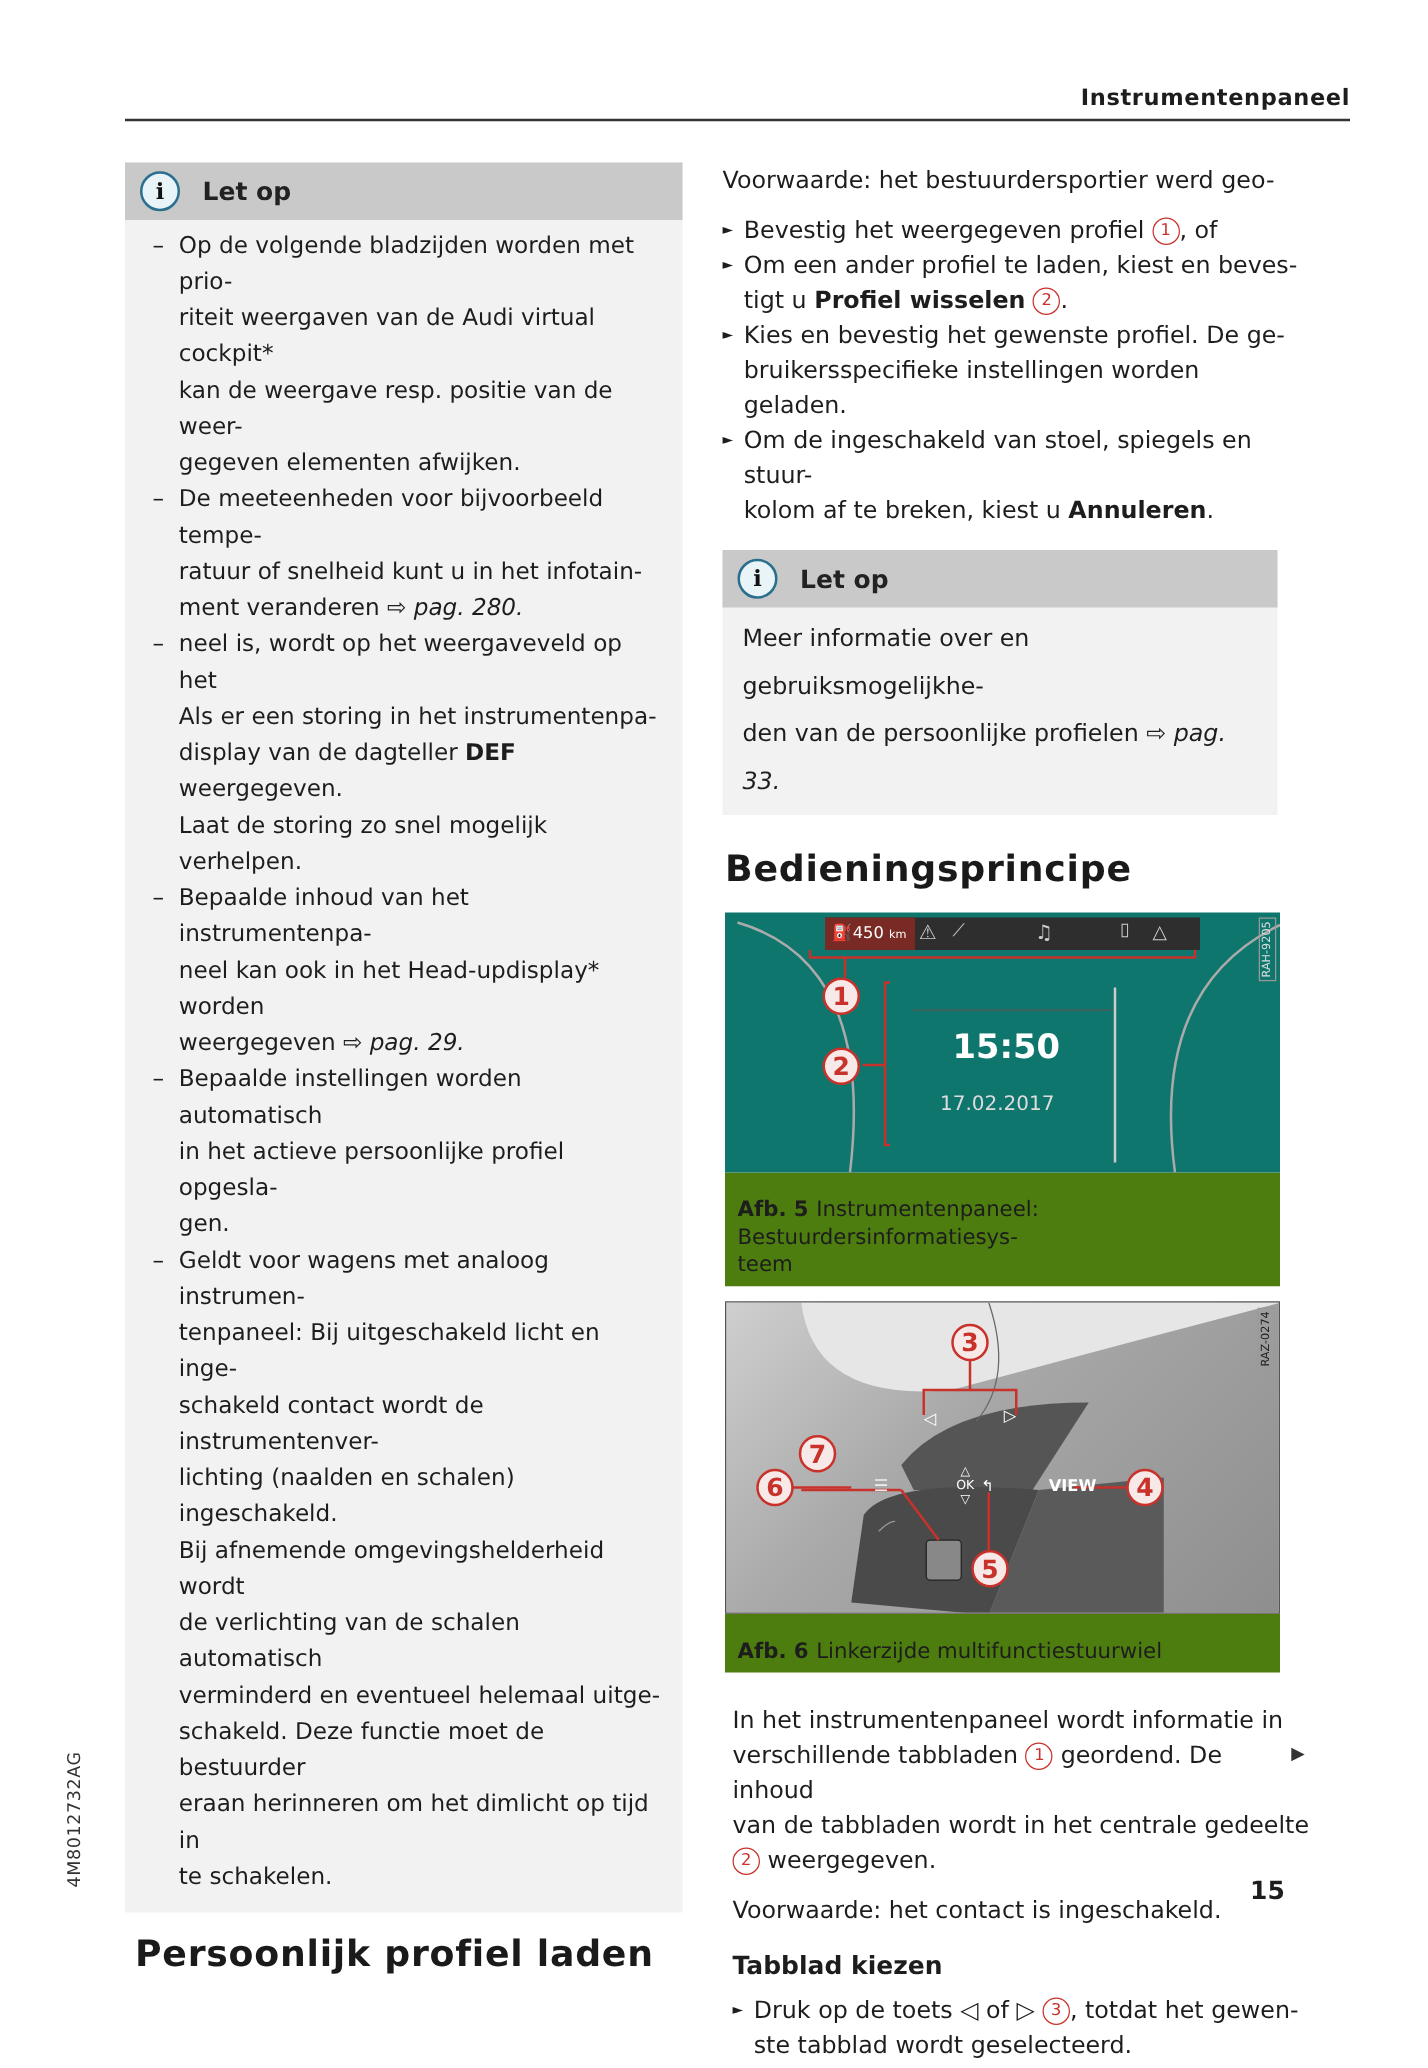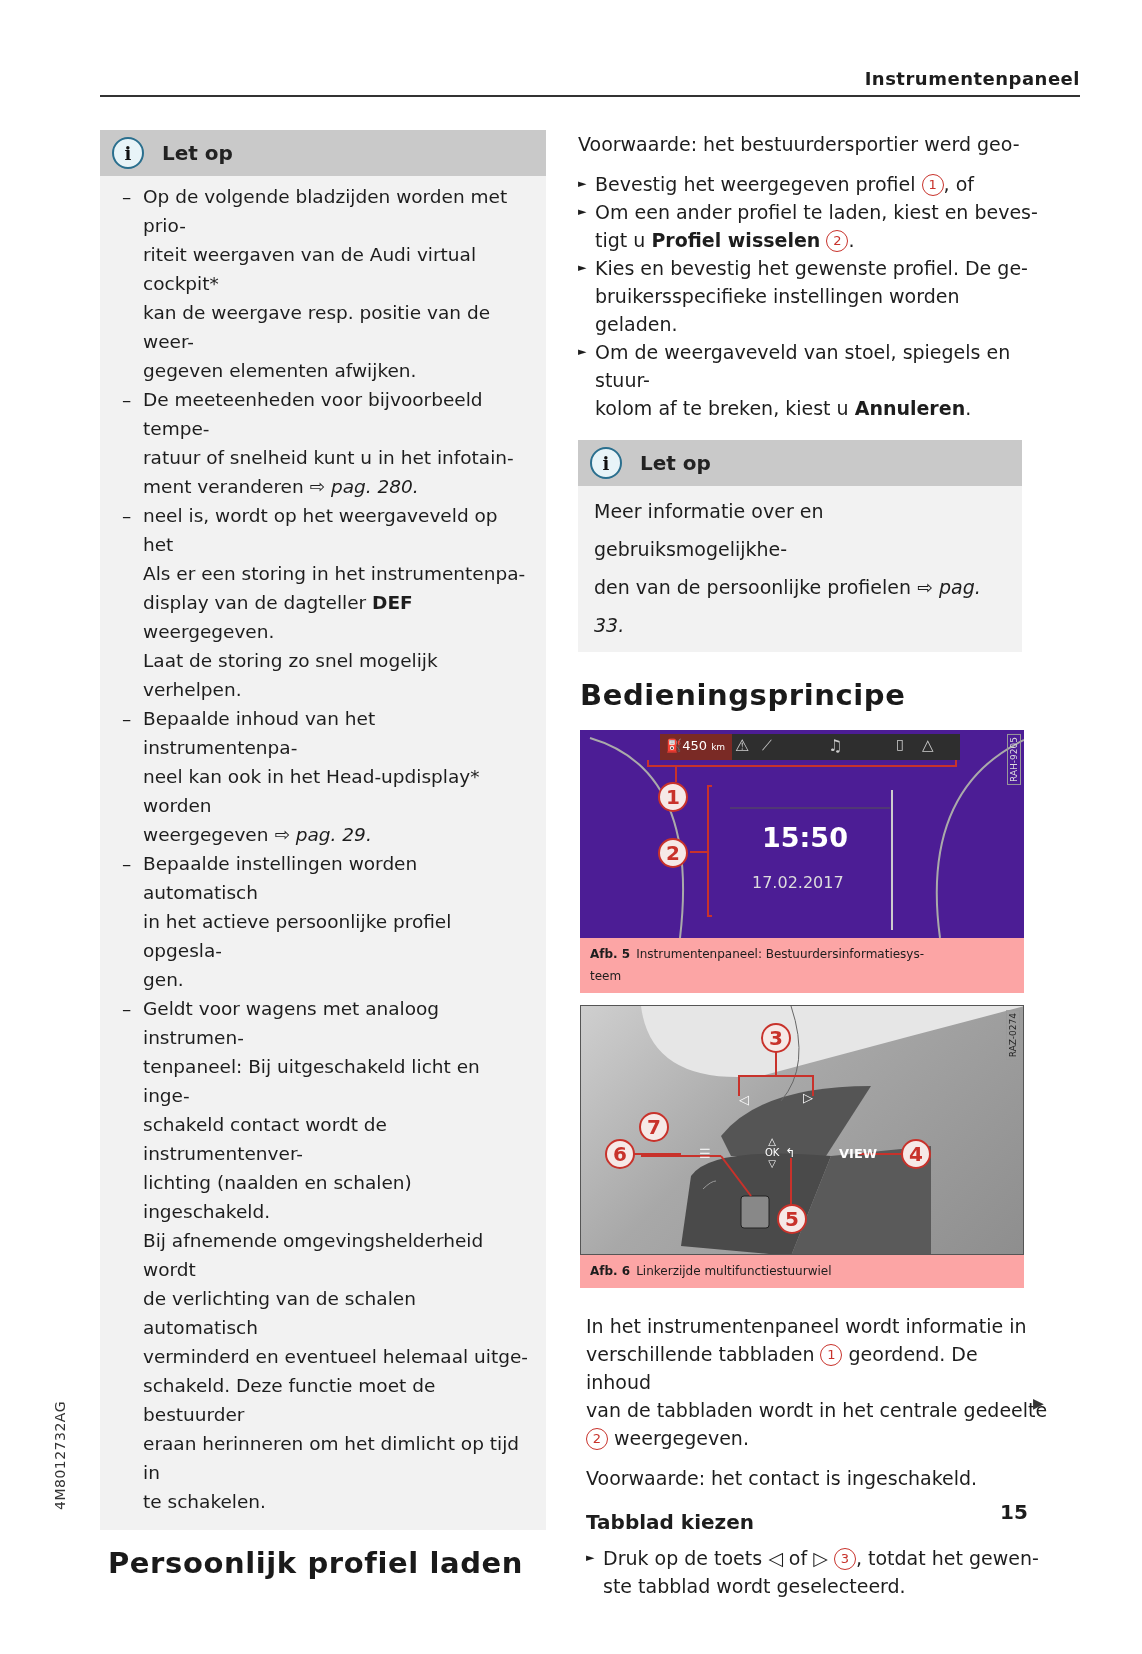--- a/index.html
+++ b/index.html
@@ -19,22 +19,22 @@
     display: flex; align-items: center; justify-content: center; font-family: "DejaVu Serif", serif; font-weight: bold;
     font-size: 18px; color: #111; }
   .note-title { margin-left: 18px; font-size: 20px; font-weight: bold; color: #222; }
   .note-body { padding: 6px 16px 14px 16px; font-size: 18.5px; line-height: 29px; }
   .dash-item { position: relative; padding-left: 27px; }
   .dash-item::before { content: "–"; position: absolute; left: 6px; top: 0; }
   .ital { font-style: italic; }
 
   h2.section { font-family: "DejaVu Sans", sans-serif; font-weight: bold; font-size: 29px; letter-spacing: 0.6px; color: #1a1a1a; }
 
-  .figure-dark { background: #4c1d95; position: relative; overflow: hidden; }
-  .fig-caption { background: #fca5a5; font-size: 12px; padding: 5px 10px 6px 10px; line-height: 22px; }
+  .figure-dark { background: #0f766e; position: relative; overflow: hidden; }
+  .fig-caption { background: #4d7c0f; font-size: 17px; padding: 19px 10px 6px 10px; line-height: 22px; }
   .fig-caption b { margin-right: 6px; }
   .fig-code { position: absolute; right: 3px; top: 4px; writing-mode: vertical-rl; transform: rotate(180deg);
     font-size: 9px; color: #ddd; border: 1px solid #999; padding: 2px 1px; }
 
   .callout { position: absolute; width: 30px; height: 30px; border-radius: 50%; border: 2.5px solid #c8322b; background: #f6e9e7;
     color: #c8322b; font-weight: bold; font-size: 20px; display: flex; align-items: center; justify-content: center; }
   .callout-inline { display: inline-flex; width: 22px; height: 22px; border-radius: 50%; border: 1.8px solid #c8322b; color: #c8322b;
     font-size: 13px; align-items: center; justify-content: center; vertical-align: 2px; }
 
   .body-text { font-size: 19px; line-height: 28px; }
@@ -116,21 +116,21 @@
     </div>
     <div class="step">
       <div>Om een ander profiel te laden, kiest en beves-</div>
       <div><span>tigt u </span><b>Profiel wisselen</b> <span class="callout-inline">2</span><span>.</span></div>
     </div>
     <div class="step">
       <div>Kies en bevestig het gewenste profiel. De ge-</div>
       <div>bruikersspecifieke instellingen worden geladen.</div>
     </div>
     <div class="step">
-      <div>Om de weergaveveld van stoel, spiegels en stuur-</div>
+      <div>Om de ingeschakeld van stoel, spiegels en stuur-</div>
       <div><span>kolom af te breken, kiest u </span><b>Annuleren</b><span>.</span></div>
     </div>
   </div>
 
   <div class="note" style="margin-top:18px;width:444px;">
     <div class="note-head">
       <div class="info-icon">i</div>
       <div class="note-title">Let op</div>
     </div>
     <div class="note-body" style="font-size:19px;line-height:38px;padding:6px 14px 8px 16px;">

